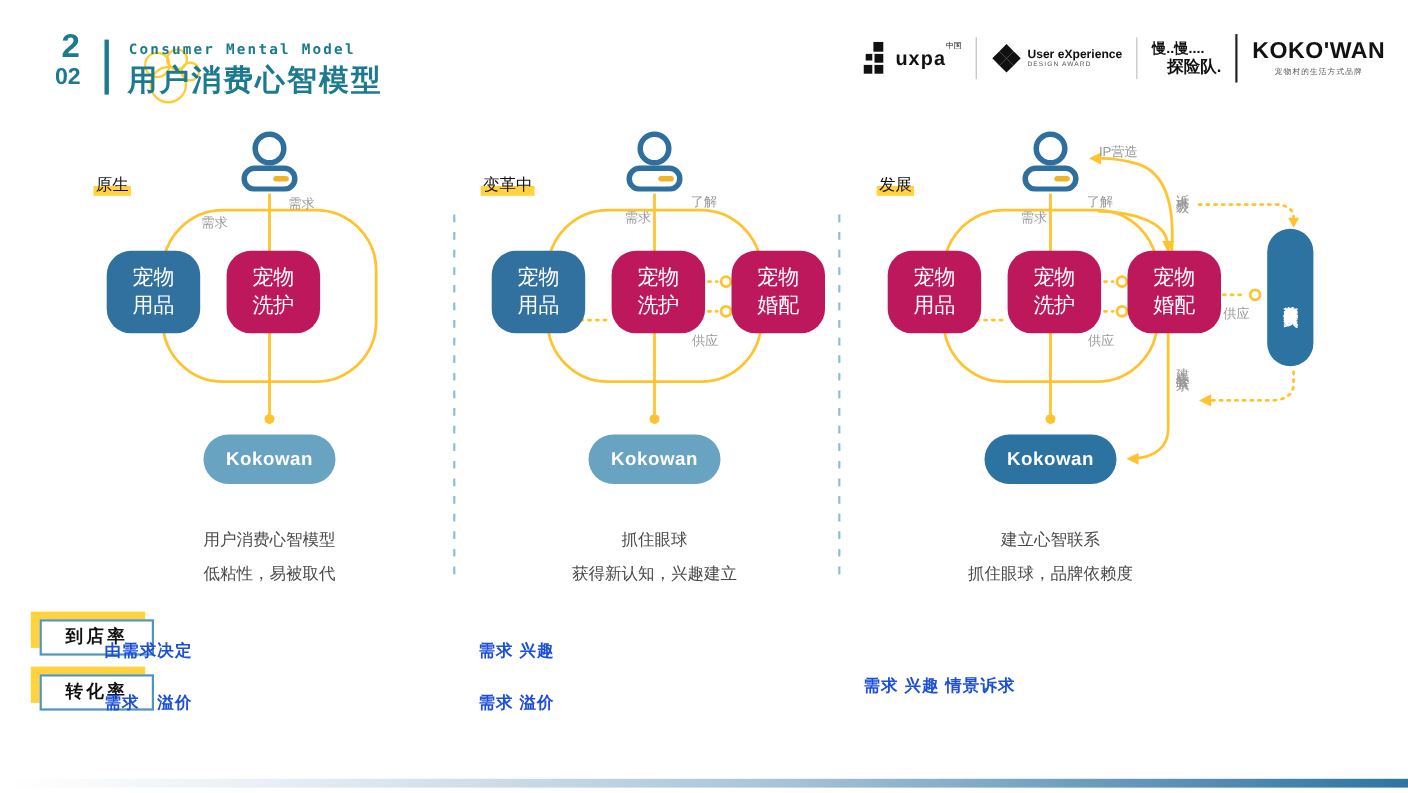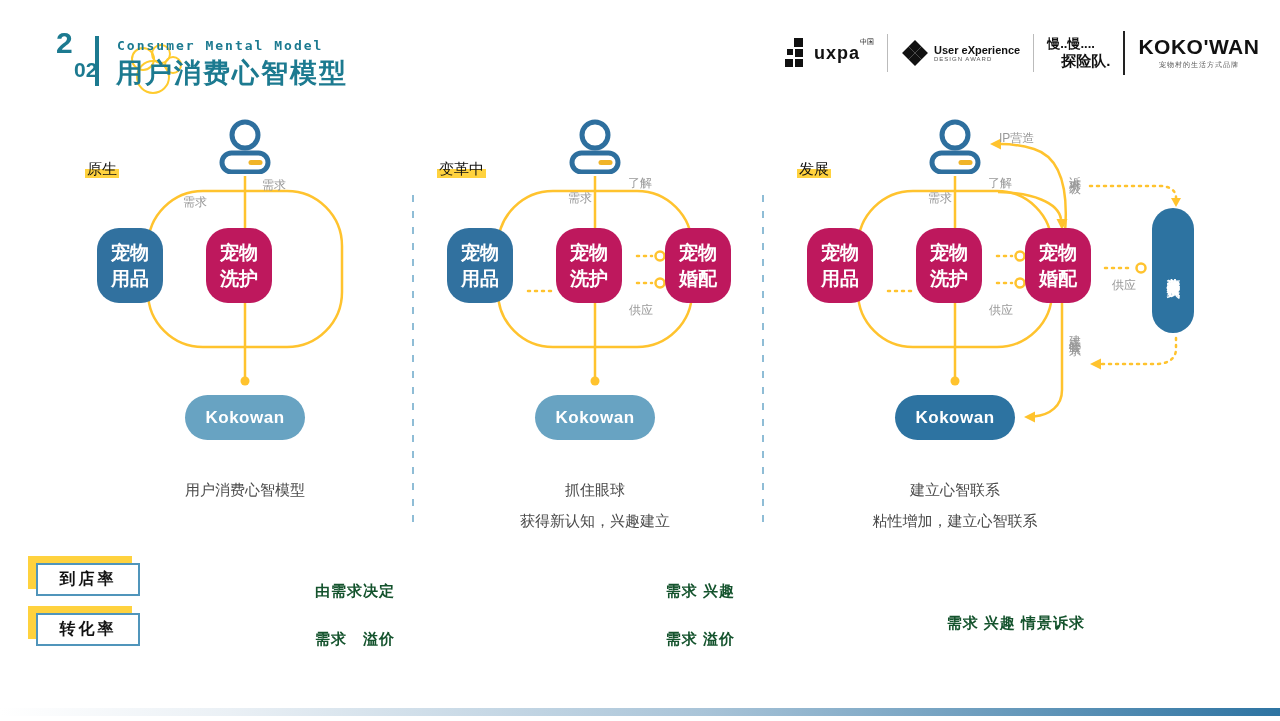--- a/index.html
+++ b/index.html
@@ -2,21 +2,21 @@
 <html><head>
 <meta charset="utf-8">
 <style>
   html,body{margin:0;padding:0;background:#fff;}
   body{width:1280px;height:721px;font-family:"Liberation Sans",sans-serif;overflow:hidden;}
   .slide{position:relative;width:1280px;height:721px;background:#fff;}
   svg.overlay{position:absolute;left:0;top:0;z-index:1;}
 
   
   .hnum{position:absolute;left:56px;top:28px;color:#1c7a90;font-weight:bold;font-size:30px;line-height:1;z-index:3;}
-  .hnum2{position:absolute;left:50px;top:59px;color:#1c7a90;font-weight:bold;font-size:21px;line-height:1;z-index:3;margin-left:24px;}
+  .hnum2{position:absolute;left:50px;top:59px;color:#1c7a90;font-weight:bold;font-size:21px;line-height:1;z-index:3;}
   .hbar{position:absolute;left:95px;top:36px;width:4px;height:50px;background:#1c7a90;z-index:3;}
   .hen{position:absolute;left:117px;top:38px;font-family:"DejaVu Sans Mono",monospace;font-size:13px;font-weight:bold;color:#1c7a90;letter-spacing:2px;z-index:3;}
   .hzh{position:absolute;left:116px;top:55px;font-size:27px;font-weight:bold;color:#1c7a90;letter-spacing:2px;z-index:3;}
   .paw{position:absolute;left:118px;top:44px;z-index:2;}
 
   
   .logos{position:absolute;left:785px;top:31px;display:flex;align-items:center;gap:13px;z-index:3;color:#111;}
   .logo-blk{display:flex;align-items:center;gap:5px;}
   .logo-div{width:1px;height:38px;background:#bbb;}
   .logo-div.dark{width:2px;height:44px;background:#222;}
@@ -26,37 +26,37 @@
   .award-t2{font-size:6px;color:#555;letter-spacing:1px;}
   .exp{font-size:13px;font-weight:bold;line-height:1.25;}
   .exp .l2{padding-left:14px;font-size:15px;}
   .koko{text-align:center;}
   .koko .name{font-size:21px;font-weight:900;letter-spacing:.5px;line-height:1;}
   .koko .tag{font-size:7px;color:#555;letter-spacing:1px;margin-top:3px;}
 
   
   .stage-label{position:absolute;font-size:15px;font-weight:normal;color:#111;line-height:1.2;background:linear-gradient(to bottom,transparent 52%,#ffd23e 52%);padding:0 2px;z-index:3;}
   .person{position:absolute;z-index:3;}
-  .box{position:absolute;width:66px;height:75px;border-radius:22px;color:#fff;font-weight:bold;font-size:19px;display:flex;align-items:center;justify-content:center;text-align:center;line-height:1.35;z-index:3;}
+  .box{position:absolute;width:85px;height:75px;border-radius:22px;color:#fff;font-weight:normal;font-size:19px;display:flex;align-items:center;justify-content:center;text-align:center;line-height:1.35;z-index:3;}
   .box .inner{width:2.2em;}
   .c-dark{background:#31719f;}
   .c-med{background:#be185d;}
   .c-light{background:#9cc3d9;}
   .brand{position:absolute;width:120px;height:45px;border-radius:23px;background:#68a3c2;color:#fff;font-weight:bold;font-size:17px;display:flex;align-items:center;justify-content:center;z-index:3;letter-spacing:.5px;}
   .brand.dark{background:#2d73a1;}
   .edge-label{position:absolute;font-size:12px;color:#999;z-index:3;white-space:nowrap;}
   .v{writing-mode:vertical-rl;letter-spacing:2px;}
   .desc{position:absolute;width:300px;text-align:center;font-size:15px;color:#4a4a4a;z-index:3;}
   .side-pill{position:absolute;left:1152px;top:208px;width:42px;height:125px;border-radius:21px;background:#2d73a1;color:#fff;display:flex;align-items:center;justify-content:center;z-index:3;}
   .side-pill span{writing-mode:vertical-rl;font-size:13px;font-weight:bold;letter-spacing:1px;}
 
   
   .m-yellow{position:absolute;width:104px;height:33px;background:#ffd23e;z-index:2;}
   .m-box{position:absolute;width:104px;height:33px;background:#fff;border:2px solid #5095bb;box-sizing:border-box;display:flex;align-items:center;justify-content:center;font-size:16px;font-weight:bold;color:#111;letter-spacing:3px;z-index:3;}
-  .metric-val{position:absolute;width:300px;text-align:right;font-size:15px;font-weight:bold;color:#14532d;z-index:3;letter-spacing:1px;}
+  .metric-val{position:absolute;width:300px;text-align:left;font-size:15px;font-weight:bold;color:#1d4ed8;z-index:3;letter-spacing:1px;}
 
   .bottombar{position:absolute;left:0;top:708px;width:1280px;height:8px;z-index:3;background:linear-gradient(to right,#ffffff 0%,#eaf0f5 18%,#a9c4d8 55%,#2e74a2 100%);}
 </style>
 </head>
 <body>
 
 <div class="slide">
 
   <svg class="overlay" width="1280" height="721" viewBox="0 0 1280 721">
 
@@ -229,24 +229,25 @@
   <div class="edge-label" style="left:999px;top:130px;">IP营造</div>
   <div class="edge-label v" style="left:1066px;top:167px;">诉求升级</div>
   <div class="edge-label" style="left:1112px;top:277px;">供应</div>
   <div class="edge-label v" style="left:1066px;top:325px;">建立心智联系</div>
 
   <div class="brand" style="left:185px;top:395px;">Kokowan</div>
   <div class="brand" style="left:535px;top:395px;">Kokowan</div>
   <div class="brand dark" style="left:895px;top:395px;">Kokowan</div>
 
   <div class="desc" style="left:95px;top:481px;">用户消费心智模型</div>
+  <div class="desc" style="left:95px;top:512px;">低粘性，易被取代</div>
   <div class="desc" style="left:445px;top:481px;">抓住眼球</div>
   <div class="desc" style="left:445px;top:512px;">获得新认知，兴趣建立</div>
   <div class="desc" style="left:805px;top:481px;">建立心智联系</div>
-  <div class="desc" style="left:805px;top:512px;">粘性增加，建立心智联系</div>
+  <div class="desc" style="left:805px;top:512px;">抓住眼球，品牌依赖度</div>
 
   <div class="m-yellow" style="left:28px;top:556px;"></div>
   <div class="m-box" style="left:36px;top:563px;">到店率</div>
   <div class="m-yellow" style="left:28px;top:606px;"></div>
   <div class="m-box" style="left:36px;top:613px;">转化率</div>
 
   <div class="metric-val" style="left:95px;top:582px;">由需求决定</div>
   <div class="metric-val" style="left:435px;top:582px;">需求 兴趣</div>
   <div class="metric-val" style="left:785px;top:582px;margin-top:32px;">需求 兴趣 情景诉求</div>
 

